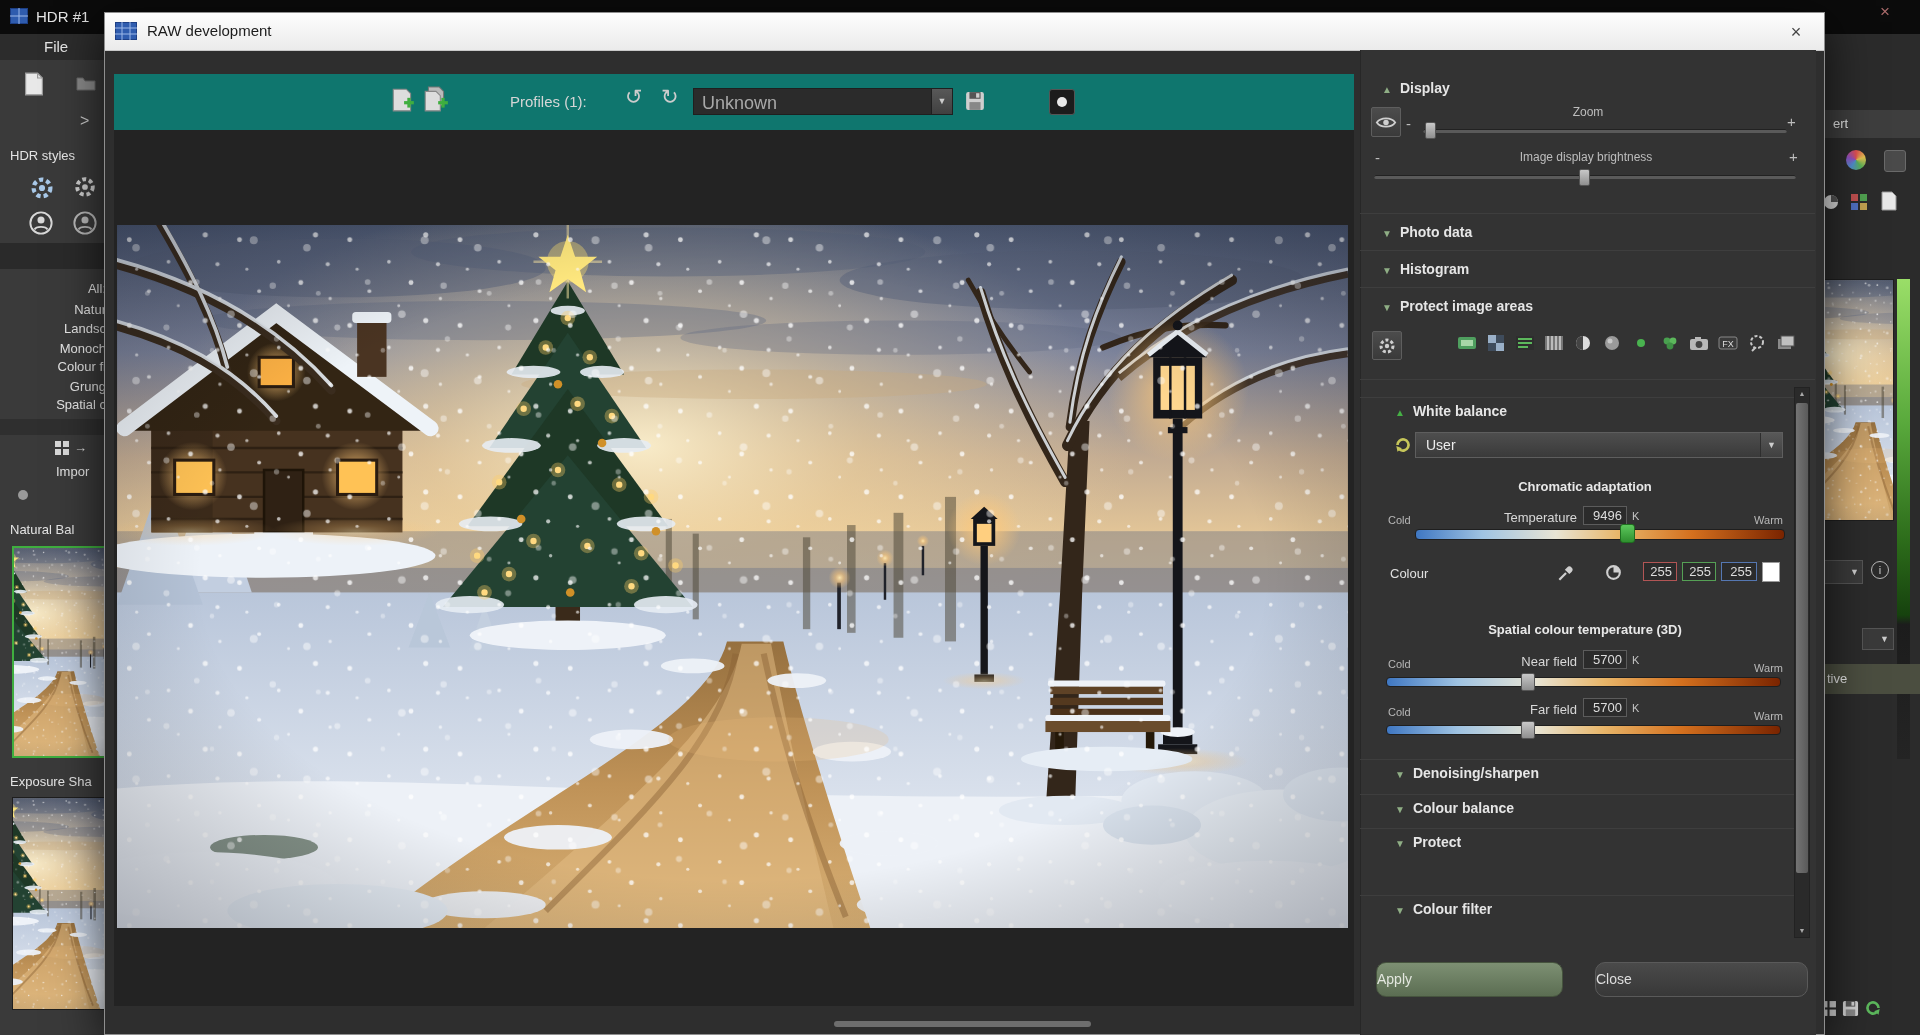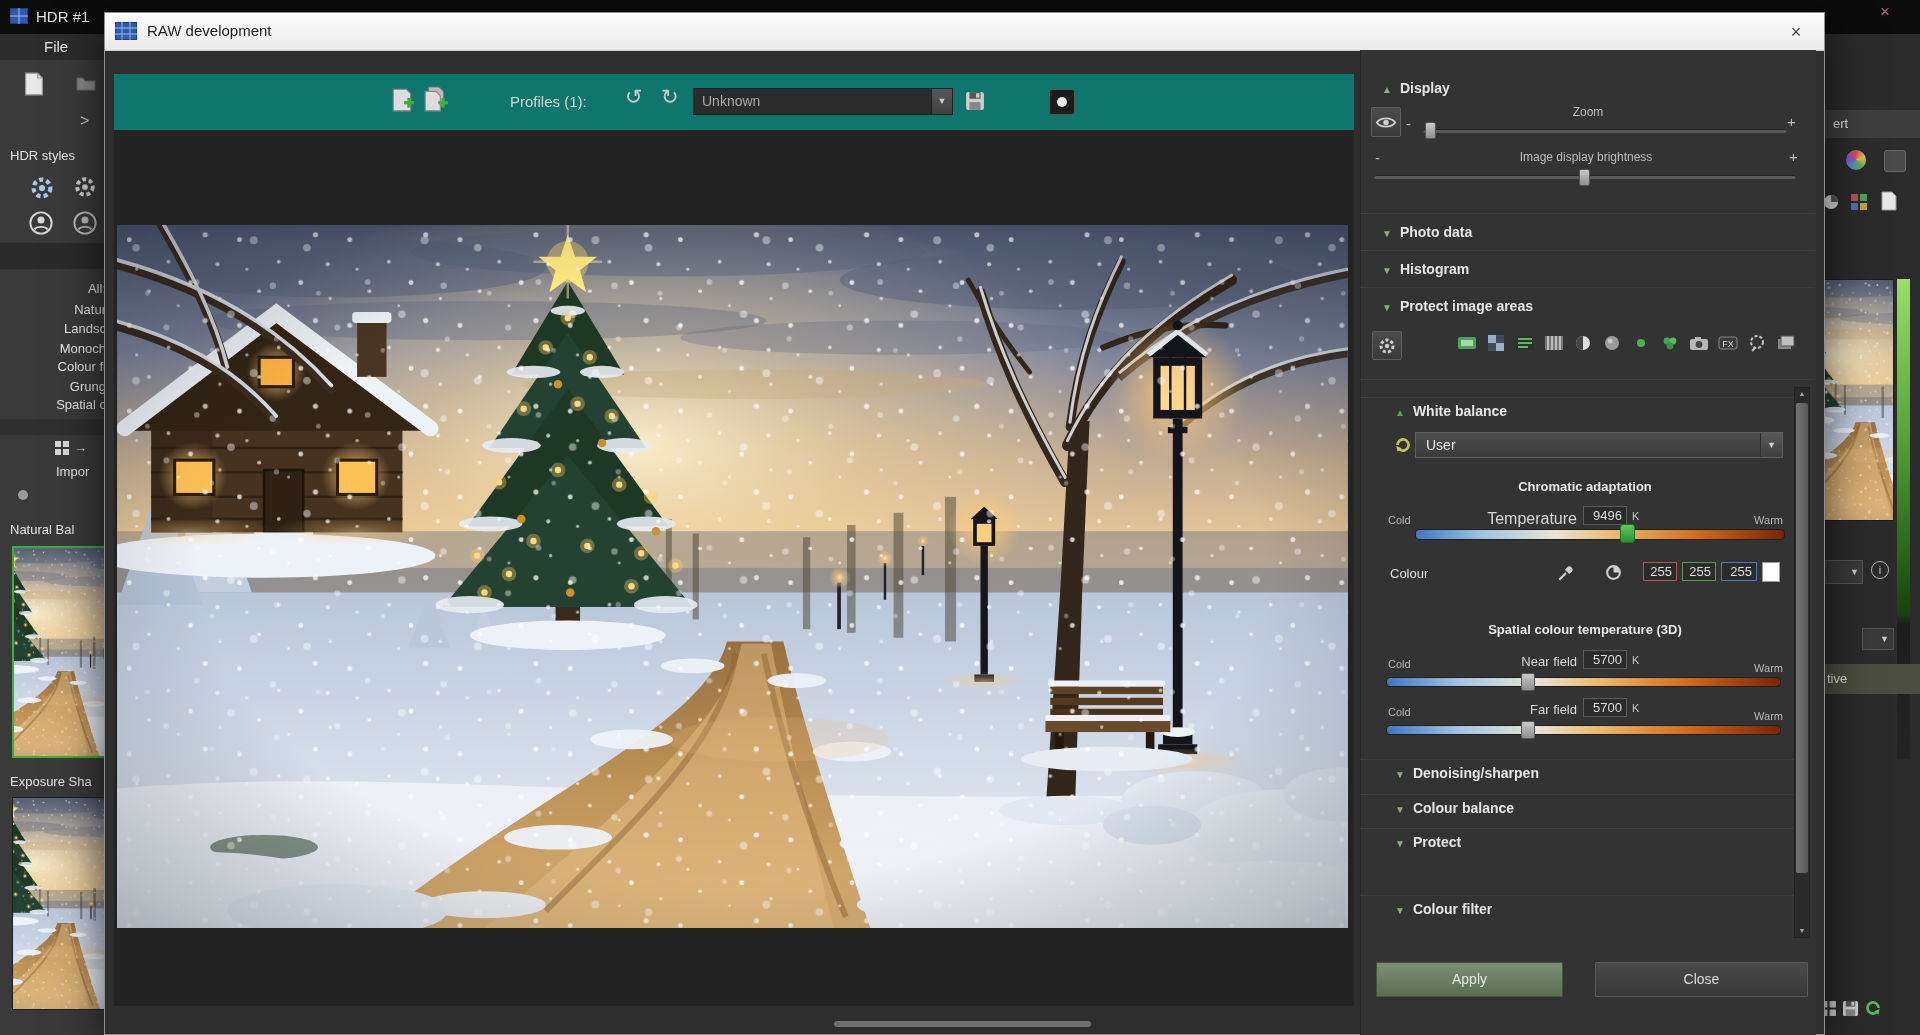--- a/index.html
+++ b/index.html
@@ -31,21 +31,21 @@
 
   .toolbox{background:linear-gradient(#4c4c4c,#3a3a3a);border:1px solid #5e5e5e;border-radius:2px;display:flex;align-items:center;justify-content:center;}
   .slider-track{background:#5a5a5a;border-radius:2px;box-shadow:0 1px 0 #222 inset;}
   .slider-handle{background:linear-gradient(#c8c8c8,#8f8f8f);border:1px solid #555;border-radius:2px;}
   .grad-track{border-radius:4px;border:1px solid #1f1f1f;background:linear-gradient(90deg,#3f77c2 0%,#9fc3e2 18%,#e8e4d4 38%,#e8b66a 55%,#d4701e 75%,#7a2400 100%);}
   .vbox{background:#2b2b2b;border:1px solid #5c5c5c;color:#dddddd;font-size:13px;text-align:right;padding:1px 4px;white-space:nowrap;}
   .klabel{color:#c4c4c4;font-size:11px;}
   .coldwarm{color:#b8b8b8;font-size:11px;white-space:nowrap;}
   .dd{background:linear-gradient(#4e4e4e,#3a3a3a);border:1px solid #5e5e5e;color:#ececec;font-size:14px;}
   .dd .dd-btn{position:absolute;right:0;top:0;bottom:0;width:21px;border-left:1px solid #2e2e2e;background:linear-gradient(#585858,#404040);color:#cccccc;text-align:center;font-size:9px;line-height:25px;}
-  .btn{height:33px;color:#dddddd;font-size:14px;text-align:center;line-height:33px;border-radius:1px;}
+  .btn{height:33px;color:#dddddd;font-size:14px;text-align:left;line-height:33px;border-radius:10px;}
   #btn-apply{background:linear-gradient(#7d9073,#5b6d52);border:1px solid #46543e;color:#e3e7df;}
   #btn-close{background:linear-gradient(#4a4a4a,#383838);border:1px solid #5a5a5a;}
   .ptool{width:24px;height:20px;display:flex;align-items:center;justify-content:center;}
 </style>
 </head>
 <body>
 
 <svg width="0" height="0" style="position:absolute">
 <defs>
   <linearGradient id="g-sky" x1="0" y1="0" x2="0" y2="1">
@@ -532,21 +532,21 @@
             <path d="M5,1 L15,1 L19,5 L19,18 L5,18 Z" fill="#bbb" stroke="#777"></path>
             <path d="M2,5 L12,5 L16,9 L16,23 L2,23 Z" fill="#ddd" stroke="#888"></path>
             <rect x="14" y="14" width="9" height="3" fill="#3fae3f"></rect>
             <rect x="17" y="11" width="3" height="9" fill="#3fae3f"></rect>
           </svg>
       </span>
       <span class="abs" style="left:396px;top:19px;font-size:15px;color:#d6d6d6">Profiles (1):</span>
       <span class="abs" style="left:511px;top:11px;font-size:21px;color:#cccccc">↺</span>
       <span class="abs" style="left:547px;top:11px;font-size:21px;color:#cccccc">↻</span>
       <div class="abs" style="left:579px;top:14px;width:258px;height:25px;background:#2b2b2b;border:1px solid #1f1f1f">
-        <span style="position:absolute;left:8px;top:4px;font-size:14px;color:#a8a8a8">Unknown</span>
+        <span style="position:absolute;left:8px;top:4px;font-size:18px;color:#a8a8a8">Unknown</span>
         <span style="position:absolute;right:0;top:0;width:20px;height:25px;background:linear-gradient(#585858,#404040);border-left:1px solid #1f1f1f;text-align:center;font-size:9px;line-height:25px;color:#ccc">▼</span>
       </div>
       <span class="abs" style="left:851px;top:16px">
         <svg width="20" height="22" viewBox="0 0 18 18">
             <rect x="1" y="1" width="16" height="16" rx="2" fill="#cfcfcf"></rect>
             <rect x="4" y="1" width="10" height="6" fill="#555"></rect>
             <rect x="10" y="2" width="3" height="4" fill="#cfcfcf"></rect>
             <rect x="4" y="10" width="10" height="7" fill="#888"></rect>
           </svg>
       </span>
@@ -698,21 +698,21 @@
           <polygon points="3,10 8,12 4,15" fill="#c6c65a"></polygon>
         </svg>
     </span>
     <div class="abs dd" style="left:1310px;top:419px;width:368px;height:26px;box-sizing:border-box">
       <span style="position:absolute;left:10px;top:4px">User</span>
       <span class="dd-btn">▼</span>
     </div>
 
     <div class="abs" style="left:1310px;top:466px;width:340px;text-align:center;font-weight:bold;font-size:13px;color:#e8e8e8">Chromatic adaptation</div>
 
-    <div class="abs" style="left:1300px;top:497px;width:172px;text-align:right;font-size:16px;color:#d8d8d8">Temperature</div>
+    <div class="abs" style="left:1300px;top:497px;width:172px;text-align:right;font-size:13px;color:#d8d8d8">Temperature</div>
     <div class="abs vbox" style="left:1478px;top:493px;width:34px">9496</div>
     <span class="abs klabel" style="left:1527px;top:497px">K</span>
     <span class="abs coldwarm" style="left:1283px;top:501px">Cold</span>
     <div class="abs coldwarm" style="left:1630px;top:501px;width:48px;text-align:right">Warm</div>
     <div class="abs grad-track" style="left:1310px;top:516px;width:368px;height:9px"></div>
     <div class="abs" style="left:1515px;top:511px;width:13px;height:17px;background:linear-gradient(#5cc85c,#2f8f2f);border:1px solid #1f6f1f;border-radius:3px"></div>
 
     <span class="abs" style="left:1285px;top:553px;font-size:13px;color:#e0e0e0">Colour</span>
     <span class="abs" style="left:1451px;top:550px">
       <svg width="20" height="20" viewBox="0 0 18 18">

